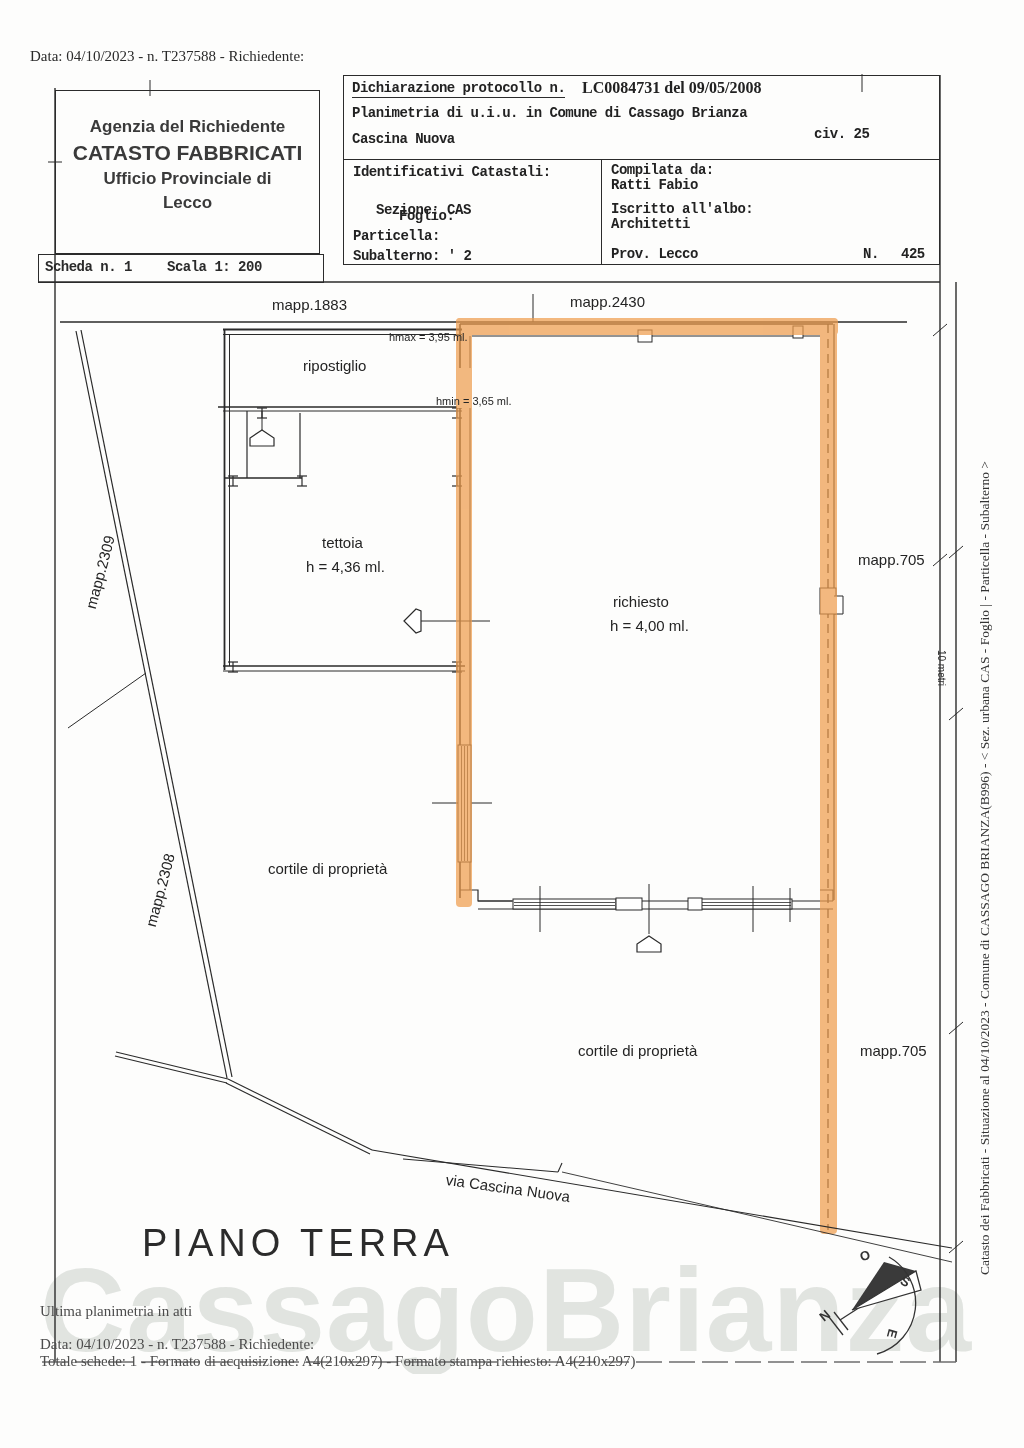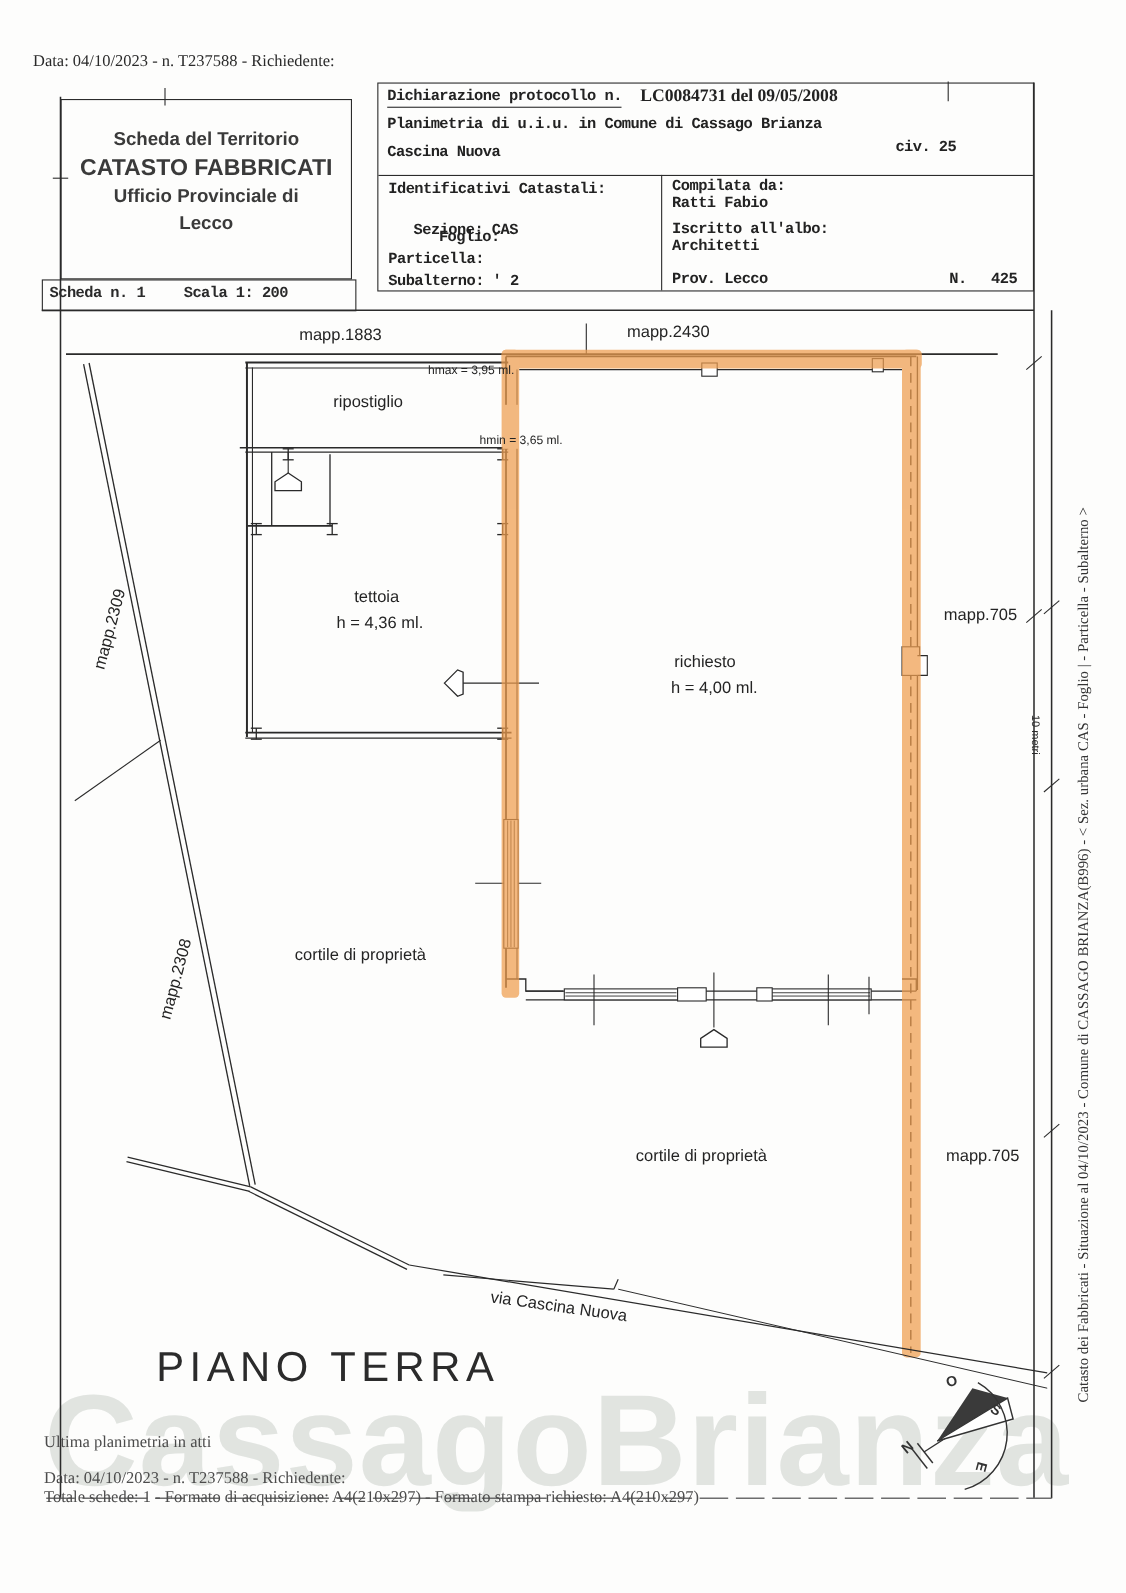--- a/index.html
+++ b/index.html
@@ -31,21 +31,21 @@
 </head>
 <body>
 
 <div class="page">
 
   <div class="abs watermark">CassagoBrianza</div>
 
   <div class="abs ser txt" style="left:30px;top:48px;font-size:15px;">Data: 04/10/2023 - n. T237588 - Richiedente:</div>
 
   <div class="abs hdr-box txt">
-    <div style="margin-top:26px;font-size:17px;">Scheda del Territorio</div>
+    <div style="margin-top:26px;font-size:17px;">Agenzia del Richiedente</div>
     <div style="font-size:21px;margin-top:4px;">CATASTO FABBRICATI</div>
     <div style="font-size:17px;margin-top:4px;">Ufficio Provinciale di</div>
     <div style="font-size:17px;margin-top:4px;">Lecco</div>
   </div>
 
   <div class="abs scheda txt">
     <span class="abs mono" style="left:6px;top:4px;font-size:14px;">Scheda n. 1</span>
     <span class="abs mono" style="left:128px;top:4px;font-size:14px;">Scala 1: 200</span>
   </div>
 

